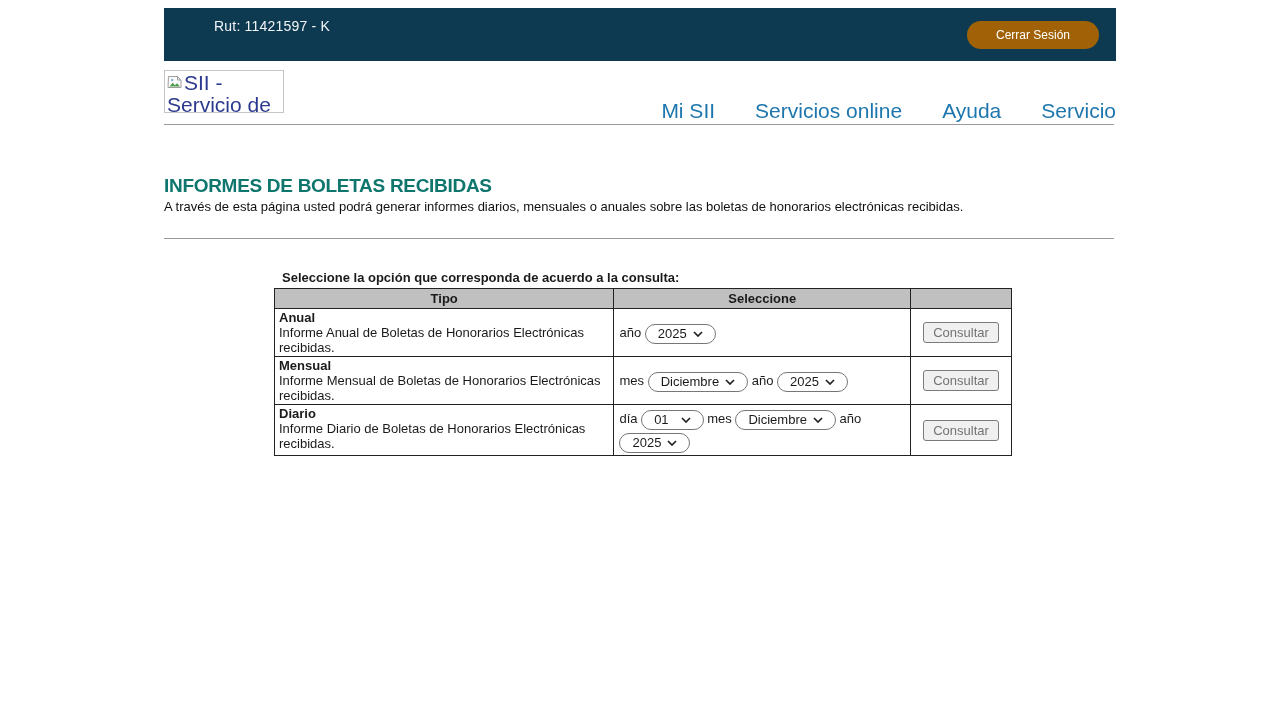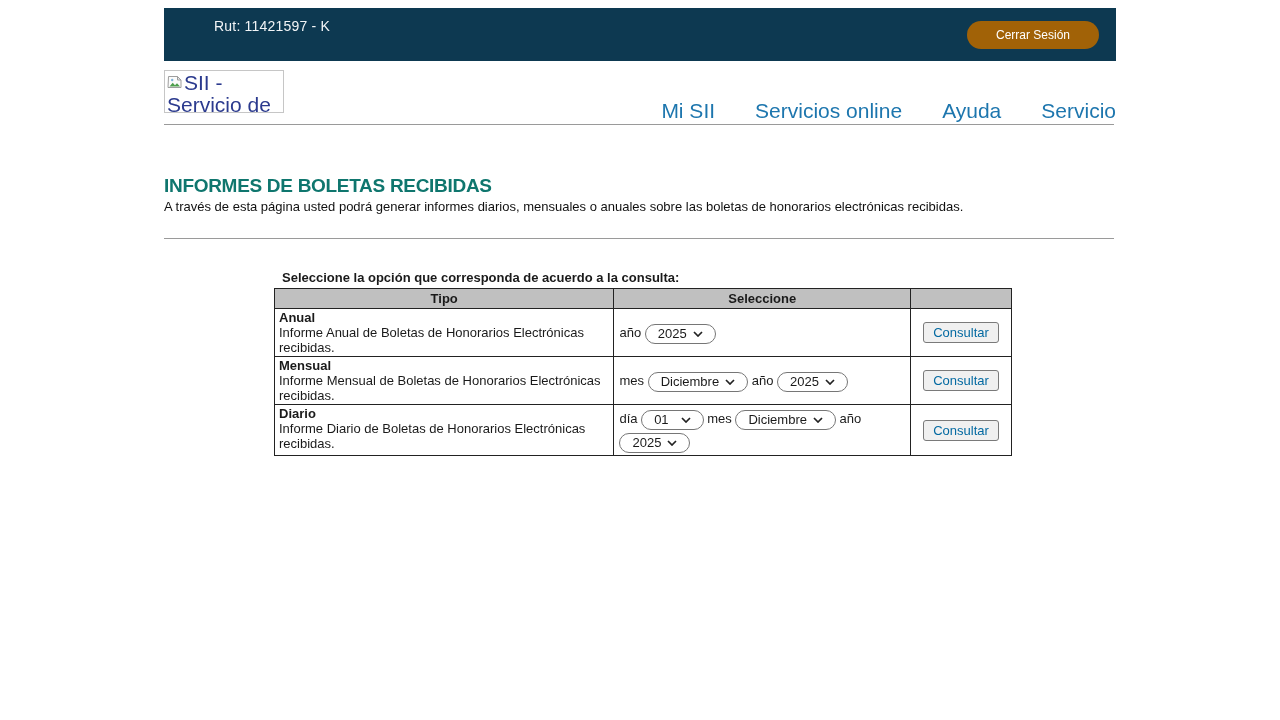--- a/index.html
+++ b/index.html
@@ -144,21 +144,21 @@
   .sel-year { min-width: 66px; }
   .sel-day { gap: 12px; }
   .sel .chev { flex: 0 0 auto; }
   .consultar {
     font-family: inherit;
     font-size: 13px;
     background: #f0f0f0;
     border: 1px solid #7a7a7a;
     border-radius: 3px;
     padding: 2px 9px;
-    color: #0369a1;
+    color: #737373;
     cursor: pointer;
   }
 </style>
 </head>
 <body>
 
 <div class="container">
 
   <div class="topbar">
     <span class="rut">Rut: 11421597 - K</span>

